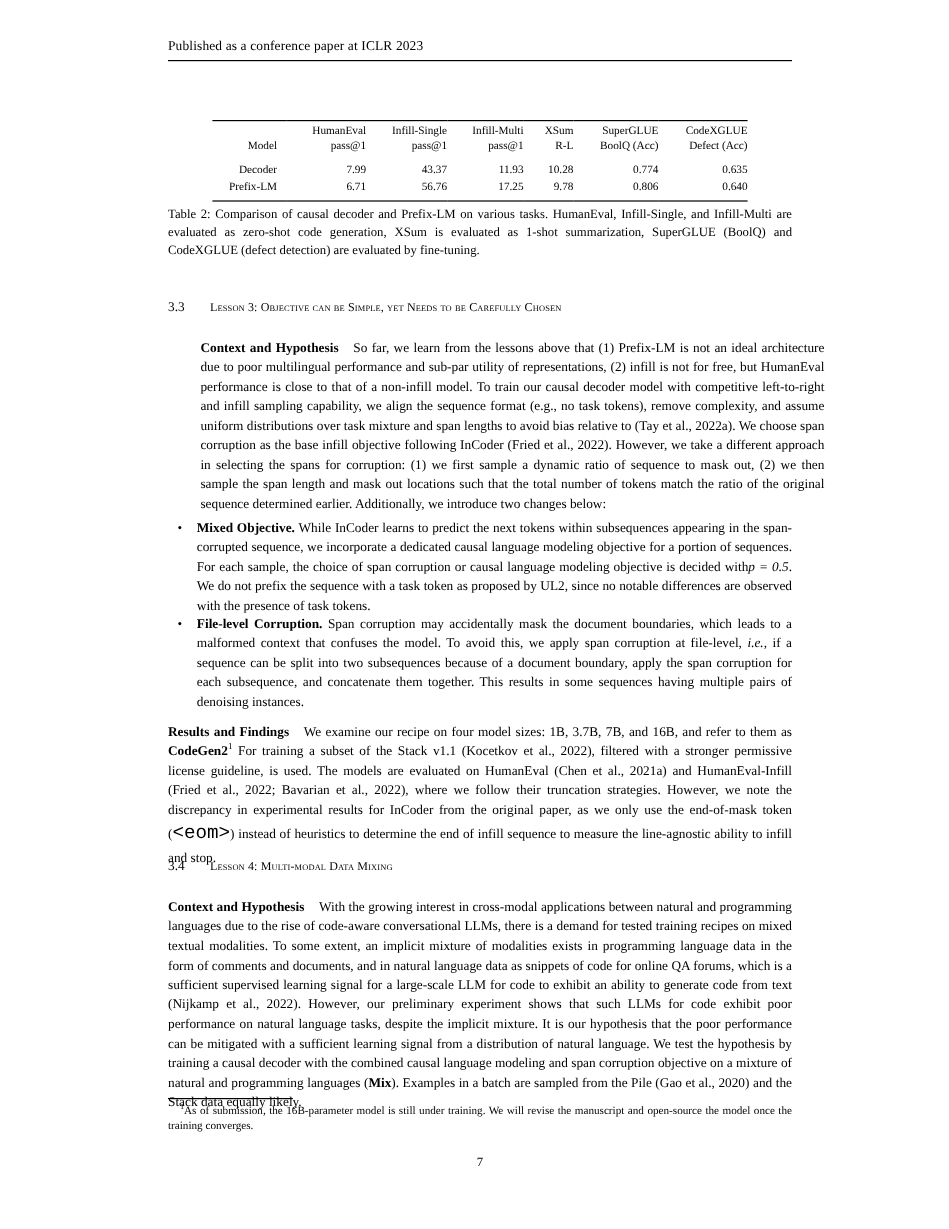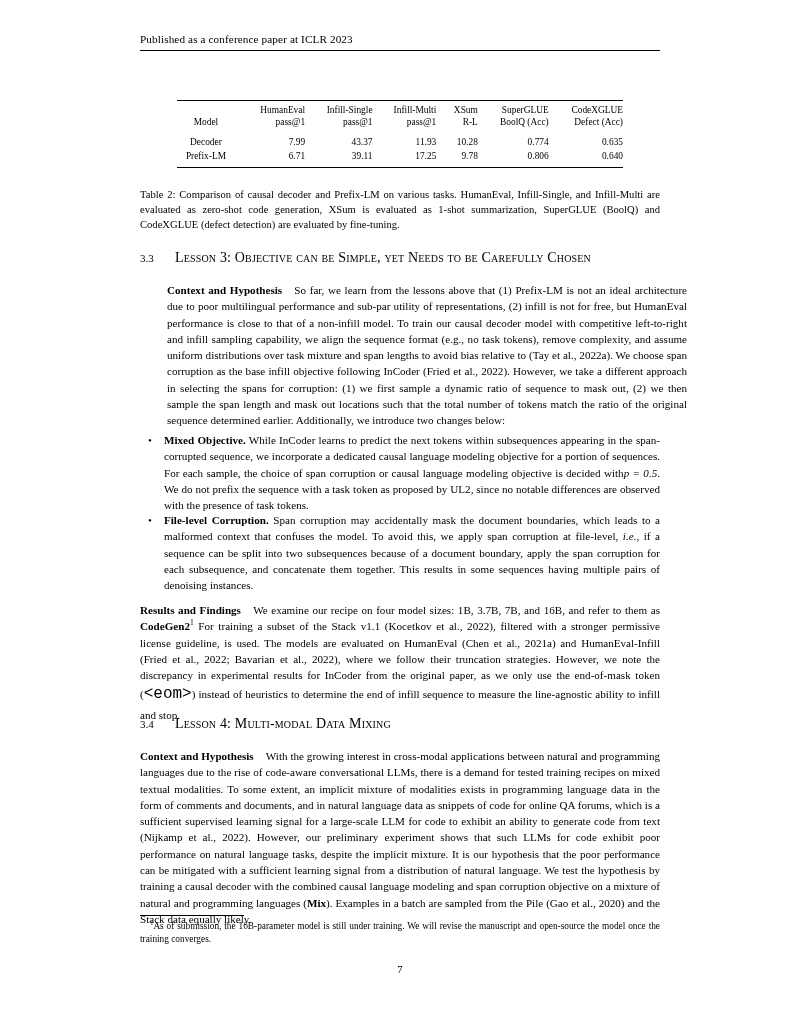--- a/index.html
+++ b/index.html
@@ -63,21 +63,21 @@
 
   table.data th {
     font-weight: normal;
     text-align: right;
     vertical-align: bottom;
     padding: 4px 0 4px 11px;
     white-space: nowrap;
   }
   table.data th.first,
   table.data td.first {
-    text-align: center;
+    text-align: right;
     padding-left: 4px;
     padding-right: 8px;
   }
   table.data td {
     text-align: right;
     padding: 1.4px 0 1.4px 11px;
     white-space: nowrap;
   }
   table.data tbody tr:first-child td { padding-top: 4px; }
   table.data tbody tr:last-child  td { padding-bottom: 4px; }
@@ -109,21 +109,21 @@
     position: absolute;
     left: 0;
     width: 520px;
     font-size: 11.1px;
     line-height: 1.2;
     white-space: nowrap;
   }
   .sec .num { display: inline-block; min-width: 35px; }
   .sec .ttl {
     font-variant: small-caps;
-    font-size: 14px;
+    font-size: 10px;
     letter-spacing: 0.012em;
   }
 
   
   .bullet {
     position: absolute;
     left: 0;
     width: 520px;
     font-size: 11.1px;
     line-height: 1.47;
@@ -229,31 +229,31 @@
           <td>7.99</td>
           <td>43.37</td>
           <td>11.93</td>
           <td>10.28</td>
           <td>0.774</td>
           <td>0.635</td>
         </tr>
         <tr class="botrule">
           <td class="first botrule">Prefix-LM</td>
           <td class="botrule">6.71</td>
-          <td class="botrule">39.11</td>
+          <td class="botrule">56.76</td>
           <td class="botrule">17.25</td>
           <td class="botrule">9.78</td>
           <td class="botrule">0.806</td>
           <td class="botrule">0.640</td>
         </tr>
       </tbody>
     </table>
   </div>
 
-  <div class="blk caption" style="top:187px;">
+  <div class="blk caption" style="top:172px;">
     <span>Table 2:</span>
     <span>Comparison of causal decoder and Prefix-LM on various tasks. HumanEval, Infill-Single, and Infill-Multi are evaluated as zero-shot code generation, XSum is evaluated as 1-shot summarization, SuperGLUE (BoolQ) and CodeXGLUE (defect detection) are evaluated by fine-tuning.</span>
   </div>
 
   <div class="sec" style="top:250px;">
     <span class="num">3.3</span><span class="ttl">Lesson 3: Objective can be Simple, yet Needs to be Carefully Chosen</span>
   </div>
 
   <div class="blk para" style="top:282px;margin-left:27px;">
     <span class="runin">Context and Hypothesis</span><span class="runin-gap"></span><span>So far, we learn from the lessons above that (1) Prefix-LM is not an ideal architecture due to poor multilingual performance and sub-par utility of representations, (2) infill is not for free, but HumanEval performance is close to that of a non-infill model. To train our causal decoder model with competitive left-to-right and infill sampling capability, we align the sequence format (e.g., no task tokens), remove complexity, and assume uniform distributions over task mixture and span lengths to avoid bias relative to (Tay et al., 2022a). We choose span corruption as the base infill objective following InCoder (Fried et al., 2022). However, we take a different approach in selecting the spans for corruption: (1) we first sample a dynamic ratio of sequence to mask out, (2) we then sample the span length and mask out locations such that the total number of tokens match the ratio of the original sequence determined earlier. Additionally, we introduce two changes below:</span>

